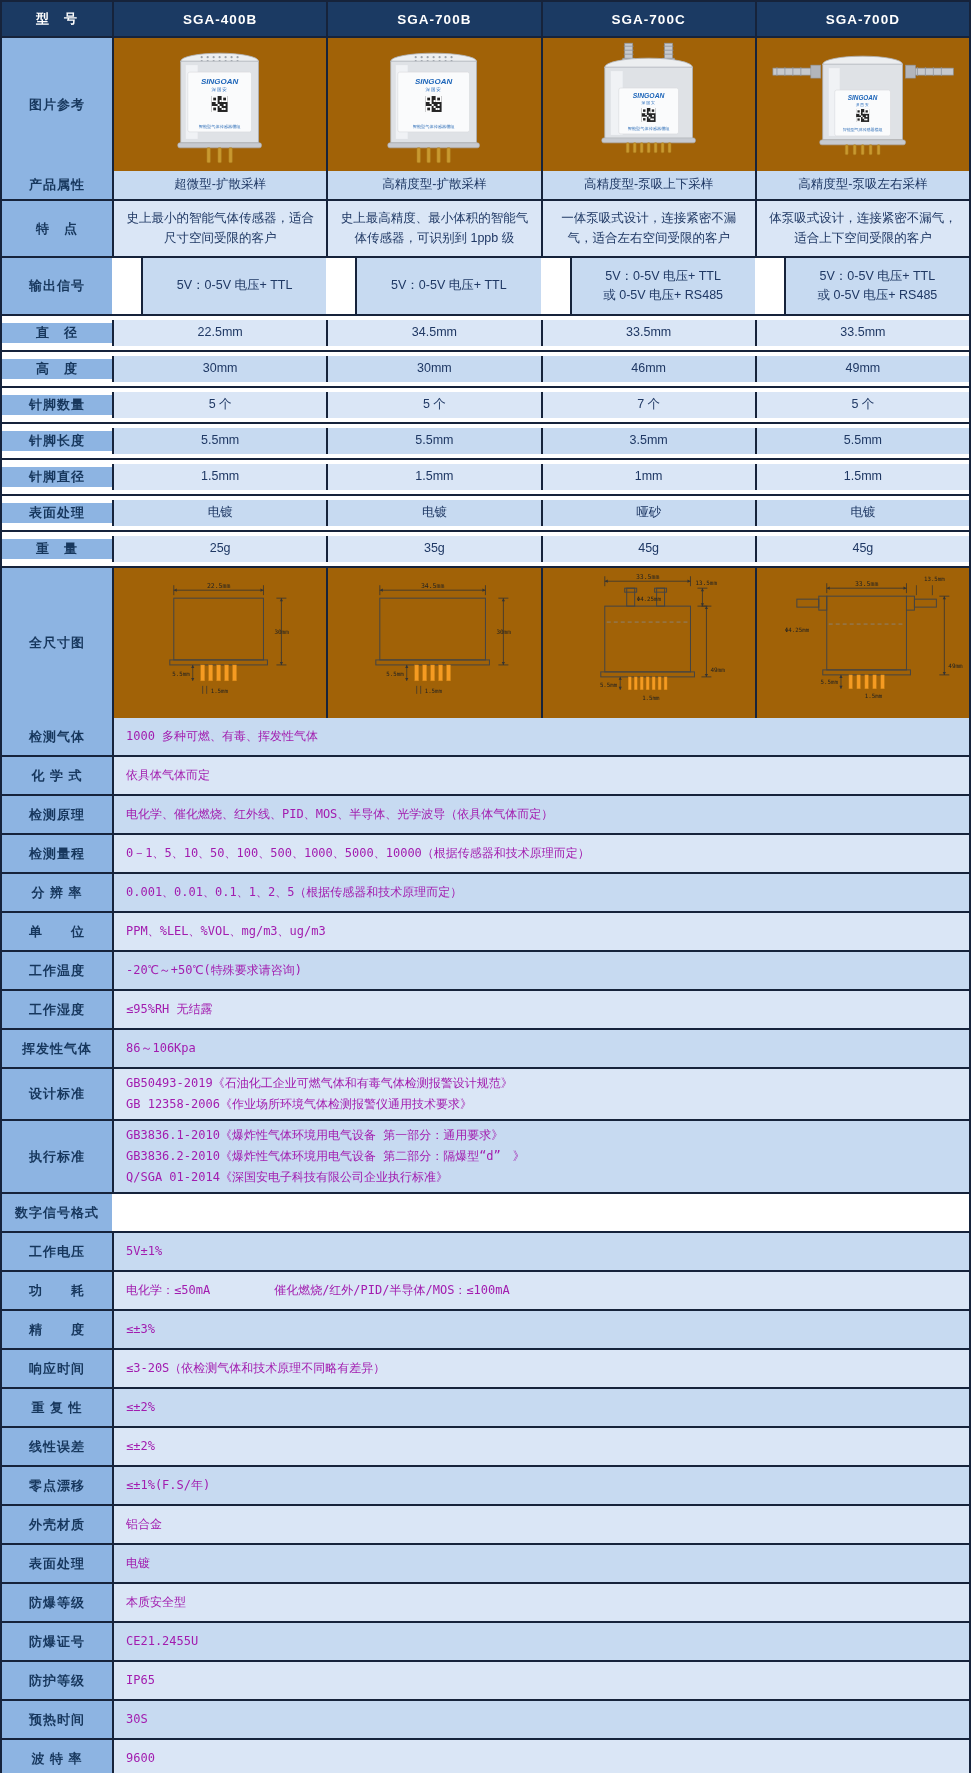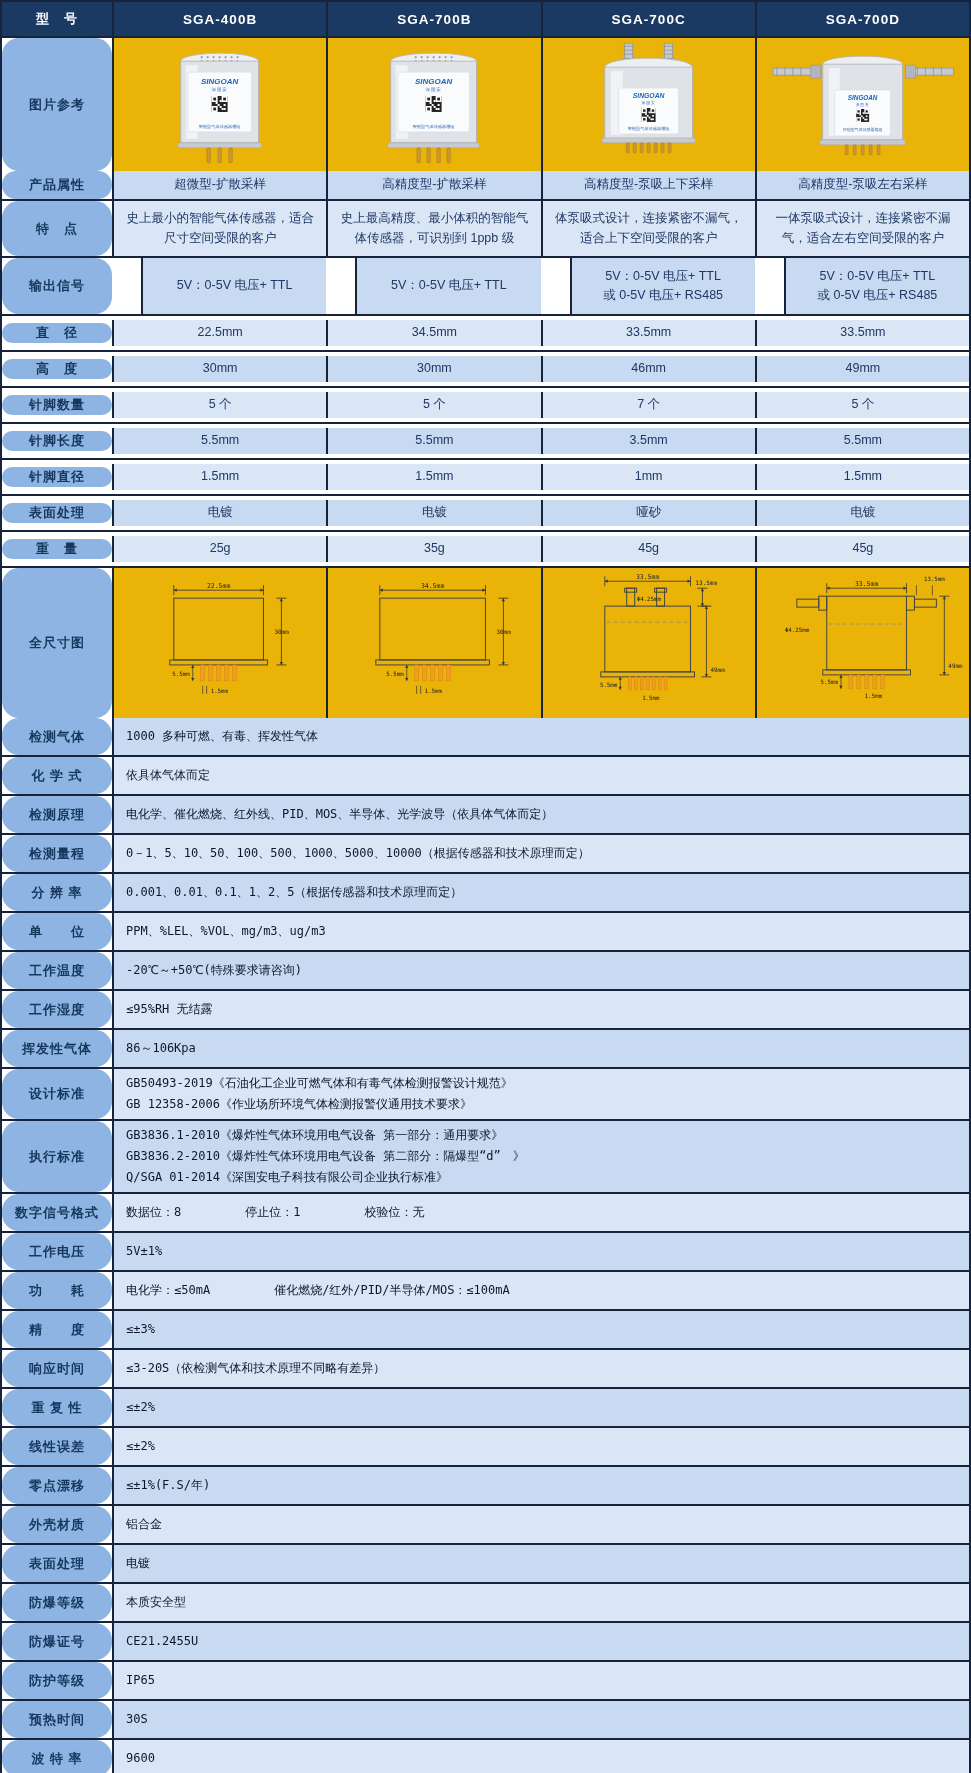--- a/index.html
+++ b/index.html
@@ -12,44 +12,44 @@
     --valuetx:#1f3864;
     --pin:#f59b22;
   }
   html,body{margin:0;padding:0;background:#ffffff;}
   body{width:971px;font-family:"Liberation Sans",sans-serif;}
   .table{width:971px;box-sizing:border-box;border:2px solid var(--bd);}
   .row{display:flex;border-top:2px solid var(--bd);align-items:stretch;}
   .row:first-child{border-top:none;}
   .cell{box-sizing:border-box;border-left:2px solid var(--bd);display:flex;flex-direction:column;align-items:center;justify-content:center;text-align:center;overflow:hidden;}
   .cell:first-child{border-left:none;}
-  .label-cell{flex:0 0 110px;width:110px;background:var(--labelbg);color:var(--labeltx);font-weight:bold;font-size:13px;letter-spacing:1px;line-height:1.2;padding:2px;border-radius:17px;}
+  .label-cell{flex:0 0 110px;width:110px;background:var(--labelbg);color:var(--labeltx);font-weight:bold;font-size:13px;letter-spacing:1px;line-height:1.2;padding:2px;}
   .col{flex:1 1 0;}
   
   .header-row{min-height:34px;background:var(--navy);}
   .header-row .label-cell{background:var(--navy);color:#ffffff;}
   .model-cell{color:#ffffff;font-weight:bold;font-size:13.5px;letter-spacing:1px;font-family:Liberation Sans, sans-serif;}
   
   .photo-row{min-height:133px;}
-  .photo-cell,.diagram-cell{background:#eab308;padding:0;}
+  .photo-cell,.diagram-cell{background:#a16207;padding:0;}
   .photo-cell svg,.diagram-cell svg{display:block;width:100%;height:100%;}
   .diagram-row{min-height:150px;}
   
   .value-cell{background:var(--cellA);color:var(--valuetx);font-size:12.5px;padding:3px 8px;line-height:1.55;}
   .row.alt .value-cell{background:var(--cellB);}
   .h-std{min-height:34px;align-items:center;}
   .h-attr{min-height:28px;}
   .h-feat{min-height:55px;}
   .h-sig{min-height:56px;gap:29px;}
   .vline{width:100%;}
   
   .spec-row{min-height:37px;}
   .spec-row.h2{min-height:48px;justify-content:flex-end;}
   .spec-row.h3{min-height:66px;}
-  .spec-value{flex:1 1 0;background:var(--cellA);color:#0f172a;align-items:flex-start;justify-content:center;text-align:left;font-size:12px;padding:4px 4px 4px 12px;line-height:1.75;font-family:"DejaVu Sans Mono","Liberation Sans",sans-serif;}
+  .spec-value{flex:1 1 0;background:var(--cellA);color:#a21caf;align-items:flex-start;justify-content:center;text-align:left;font-size:12px;padding:4px 4px 4px 12px;line-height:1.75;font-family:"DejaVu Sans Mono","Liberation Sans",sans-serif;}
   .spec-row.alt .spec-value{background:var(--cellB);}
   .spec-value .part{margin-right:64px;}
   .spec-value .part:last-child{margin-right:0;}
 </style>
 </head>
 <body>
 
 <div class="table">
 
   <div class="row header-row" id="header-row">
@@ -255,24 +255,24 @@
       </div>
       <div class="row h-feat alt">
         <div class="cell label-cell">特　点</div>
         <div class="cell col value-cell">
           <div class="vline">史上最小的智能气体传感器，适合尺寸空间受限的客户</div>
         </div>
         <div class="cell col value-cell">
           <div class="vline">史上最高精度、最小体积的智能气体传感器，可识别到 1ppb 级</div>
         </div>
         <div class="cell col value-cell">
+          <div class="vline">一体泵吸式设计，连接紧密不漏气，适合左右空间受限的客户</div>
+        </div>
+        <div class="cell col value-cell">
           <div class="vline">体泵吸式设计，连接紧密不漏气，适合上下空间受限的客户</div>
-        </div>
-        <div class="cell col value-cell">
-          <div class="vline">一体泵吸式设计，连接紧密不漏气，适合左右空间受限的客户</div>
         </div>
       </div>
       <div class="row h-sig">
         <div class="cell label-cell">输出信号</div>
         <div class="cell col value-cell">
           <div class="vline">5V：0-5V 电压+ TTL</div>
         </div>
         <div class="cell col value-cell">
           <div class="vline">5V：0-5V 电压+ TTL</div>
         </div>
@@ -600,23 +600,20 @@
       <div class="spec-row row h3">
         <div class="cell label-cell">执行标准</div>
         <div class="cell spec-value">
           <div class="sline">GB3836.1-2010《爆炸性气体环境用电气设备 第一部分：通用要求》</div>
           <div class="sline">GB3836.2-2010《爆炸性气体环境用电气设备 第二部分：隔爆型“d”　》</div>
           <div class="sline">Q/SGA 01-2014《深国安电子科技有限公司企业执行标准》</div>
         </div>
       </div>
       <div class="spec-row row  alt">
         <div class="cell label-cell">数字信号格式</div>
-        <div class="cell spec-value">
-          <div><span class="part">数据位：8</span><span class="part">停止位：1</span><span class="part">校验位：无</span></div>
-        </div>
       </div>
       <div class="spec-row row ">
         <div class="cell label-cell">工作电压</div>
         <div class="cell spec-value">
           <div class="sline">5V±1%</div>
         </div>
       </div>
       <div class="spec-row row  alt">
         <div class="cell label-cell">功　　耗</div>
         <div class="cell spec-value">

